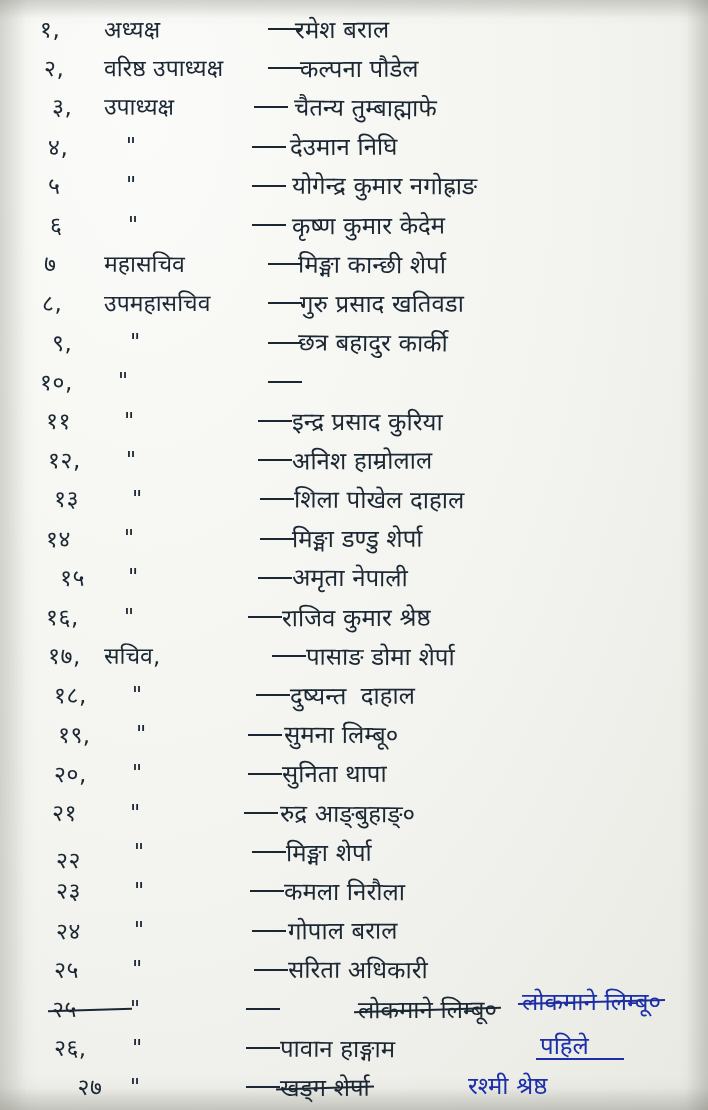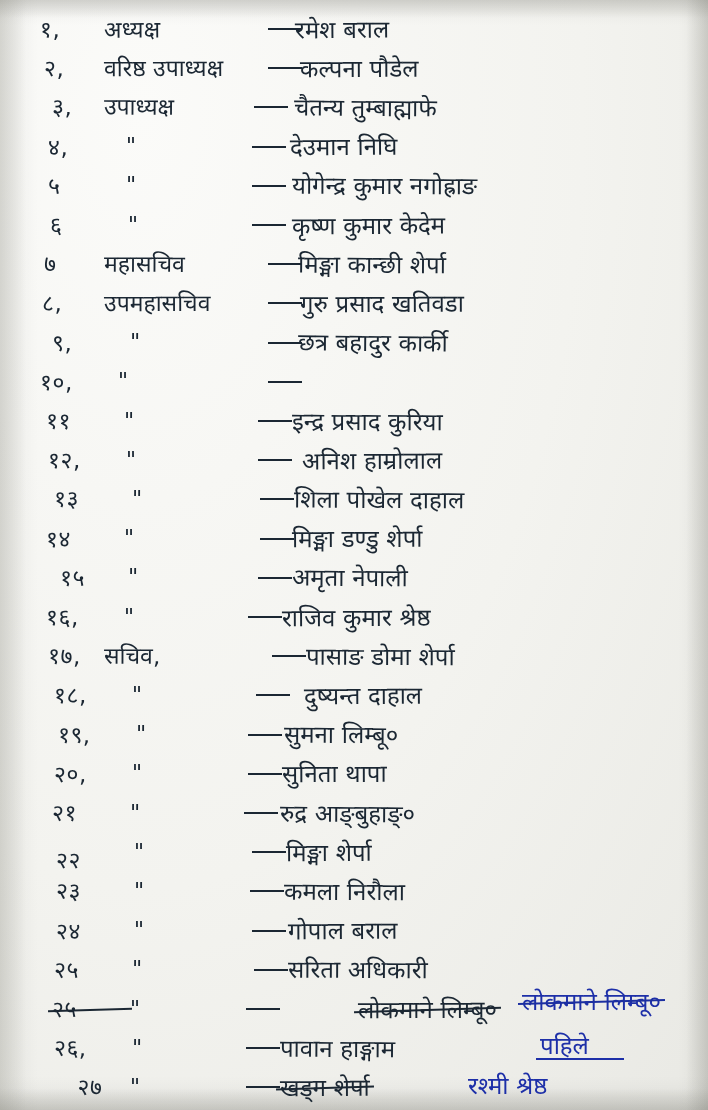--- a/index.html
+++ b/index.html
@@ -217,21 +217,21 @@
       <div class="row" style="top: 400px;">
         <span class="num hw" style="left: 46px; transform: rotate(0.2deg);">११</span>
         <span class="ditto hw" style="left: 124px; transform: rotate(0.14deg);">"</span>
         <span class="dash" style="left: 258px; top: 20px; transform: rotate(0.1deg);"></span>
         <span class="name hw" style="left: 292px; transform: rotate(0.2deg);">इन्द्र प्रसाद कुरिया</span>
       </div>
       <div class="row" style="top: 439.2px;">
         <span class="num hw" style="left: 48px; transform: rotate(-0.4deg);">१२,</span>
         <span class="ditto hw" style="left: 126px; transform: rotate(-0.28deg);">"</span>
         <span class="dash" style="left: 258px; top: 20px; transform: rotate(-0.2deg);"></span>
-        <span class="name hw" style="left: 302px; transform: rotate(-0.4deg);">अनिश हाम्रोलाल</span>
+        <span class="name hw" style="left: 292px; transform: rotate(-0.4deg);">अनिश हाम्रोलाल</span>
       </div>
       <div class="row" style="top: 478.4px;">
         <span class="num hw" style="left: 54px; transform: rotate(0.3deg);">१३</span>
         <span class="ditto hw" style="left: 132px; transform: rotate(0.21deg);">"</span>
         <span class="dash" style="left: 260px; top: 20px; transform: rotate(0.15deg);"></span>
         <span class="name hw" style="left: 294px; transform: rotate(0.3deg);">शिला पोखेल दाहाल</span>
       </div>
       <div class="row" style="top: 517.6px;">
         <span class="num hw" style="left: 46px; transform: rotate(-0.2deg);">१४</span>
         <span class="ditto hw" style="left: 124px; transform: rotate(-0.14deg);">"</span>
@@ -253,21 +253,21 @@
       <div class="row" style="top: 635.2px;">
         <span class="num hw" style="left: 48px; transform: rotate(0.2deg);">१७,</span>
         <span class="title hw" style="left: 104px; transform: rotate(0.14deg);">सचिव,</span>
         <span class="dash" style="left: 272px; top: 20px; transform: rotate(0.1deg);"></span>
         <span class="name hw" style="left: 306px; transform: rotate(0.2deg);">पासाङ डोमा शेर्पा</span>
       </div>
       <div class="row" style="top: 674.4px;">
         <span class="num hw" style="left: 54px; transform: rotate(-0.4deg);">१८,</span>
         <span class="ditto hw" style="left: 132px; transform: rotate(-0.28deg);">"</span>
         <span class="dash" style="left: 256px; top: 20px; transform: rotate(-0.2deg);"></span>
-        <span class="name hw" style="left: 304px; transform: rotate(-0.4deg);">दुष्यन्त दाहाल</span>
+        <span class="name hw" style="left: 290px; transform: rotate(-0.4deg); font-family: Liberation Mono, monospace;">दुष्यन्त दाहाल</span>
       </div>
       <div class="row" style="top: 713.6px;">
         <span class="num hw" style="left: 58px; transform: rotate(0.3deg);">१९,</span>
         <span class="ditto hw" style="left: 136px; transform: rotate(0.21deg);">"</span>
         <span class="dash" style="left: 248px; top: 20px; transform: rotate(0.15deg);"></span>
         <span class="name hw" style="left: 284px; transform: rotate(0.3deg);">सुमना लिम्बू०</span>
       </div>
       <div class="row" style="top: 752.8px;">
         <span class="num hw" style="left: 54px; transform: rotate(-0.2deg);">२०,</span>
         <span class="ditto hw" style="left: 132px; transform: rotate(-0.14deg);">"</span>

